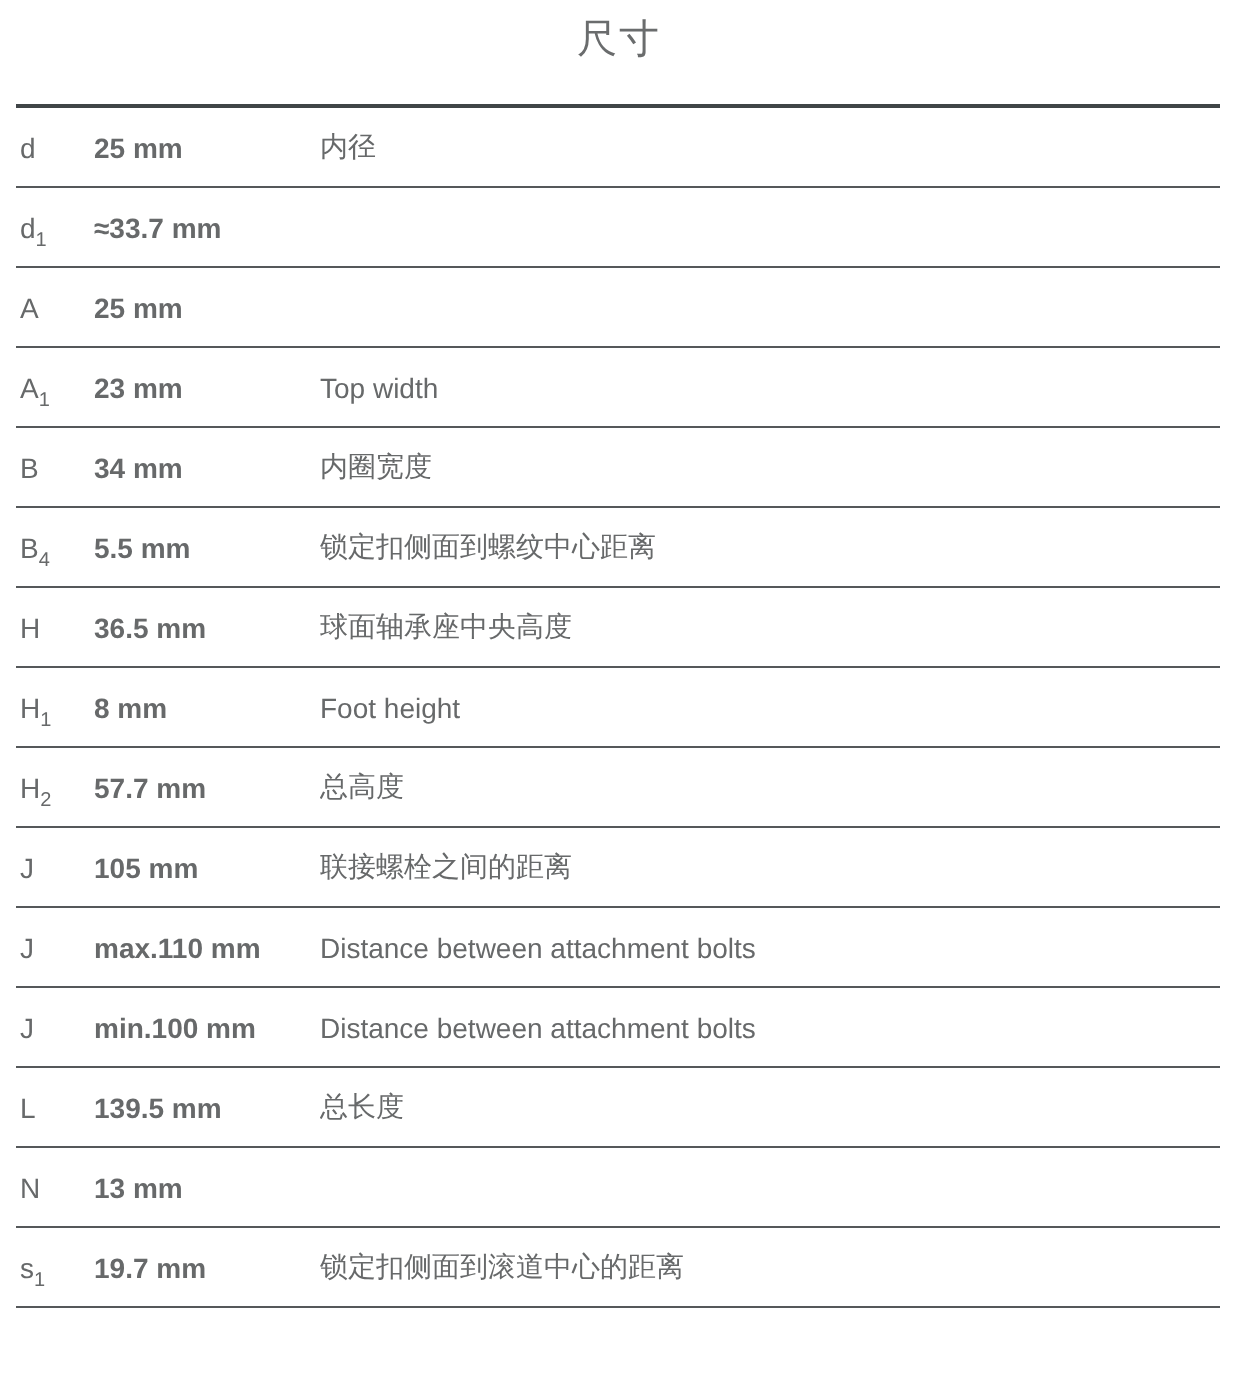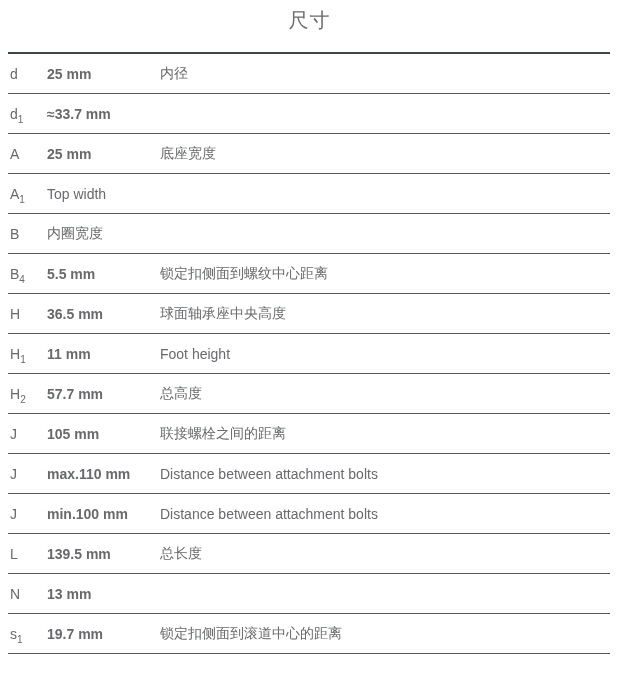--- a/index.html
+++ b/index.html
@@ -72,43 +72,44 @@
         <div class="cell val">25 mm</div>
         <div class="cell desc">内径</div>
       </div>
       <div class="row">
         <div class="cell sym"><span>d</span><sub>1</sub></div>
         <div class="cell val">≈33.7 mm</div>
       </div>
       <div class="row">
         <div class="cell sym"><span>A</span></div>
         <div class="cell val">25 mm</div>
-        <div class="cell desc">底座宽度</div>
       </div>
       <div class="row">
         <div class="cell sym"><span>A</span><sub>1</sub></div>
+        <div class="cell val">23 mm</div>
         <div class="cell desc">Top width</div>
       </div>
       <div class="row">
         <div class="cell sym"><span>B</span></div>
+        <div class="cell val">34 mm</div>
         <div class="cell desc">内圈宽度</div>
       </div>
       <div class="row">
         <div class="cell sym"><span>B</span><sub>4</sub></div>
         <div class="cell val">5.5 mm</div>
         <div class="cell desc">锁定扣侧面到螺纹中心距离</div>
       </div>
       <div class="row">
         <div class="cell sym"><span>H</span></div>
         <div class="cell val">36.5 mm</div>
         <div class="cell desc">球面轴承座中央高度</div>
       </div>
       <div class="row">
         <div class="cell sym"><span>H</span><sub>1</sub></div>
-        <div class="cell val">11 mm</div>
+        <div class="cell val">8 mm</div>
         <div class="cell desc">Foot height</div>
       </div>
       <div class="row">
         <div class="cell sym"><span>H</span><sub>2</sub></div>
         <div class="cell val">57.7 mm</div>
         <div class="cell desc">总高度</div>
       </div>
       <div class="row">
         <div class="cell sym"><span>J</span></div>
         <div class="cell val">105 mm</div>

